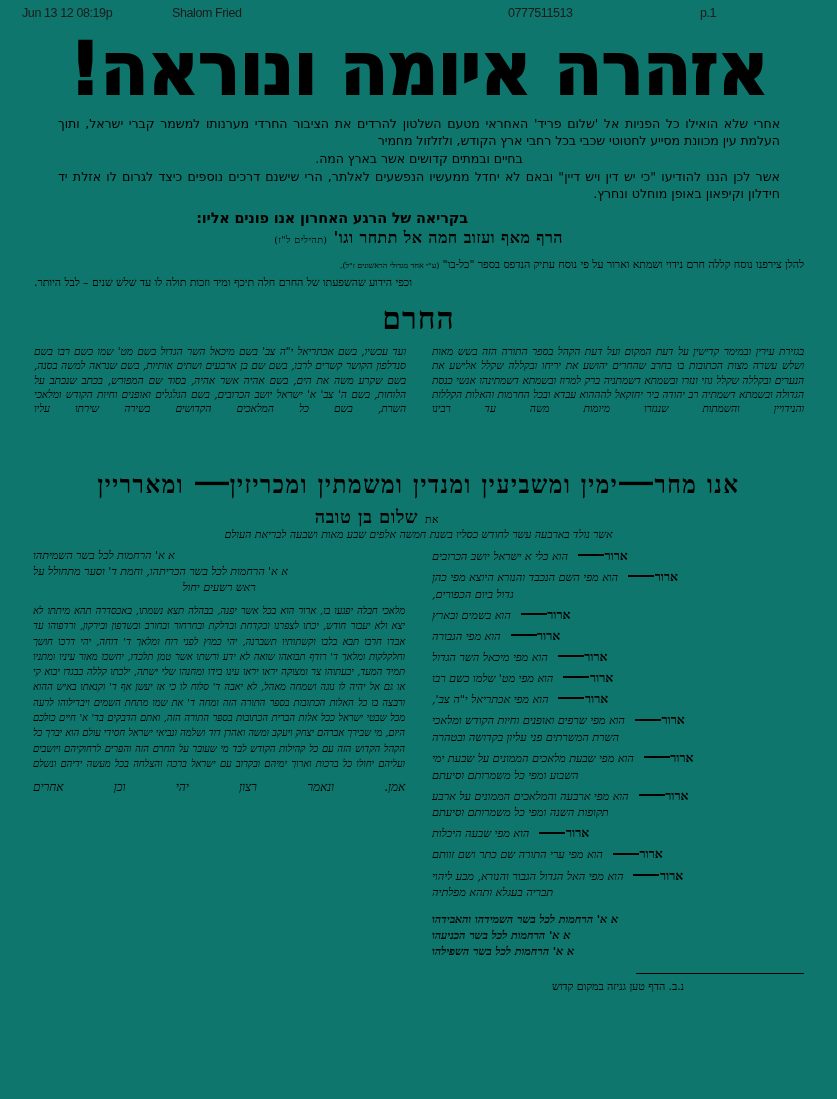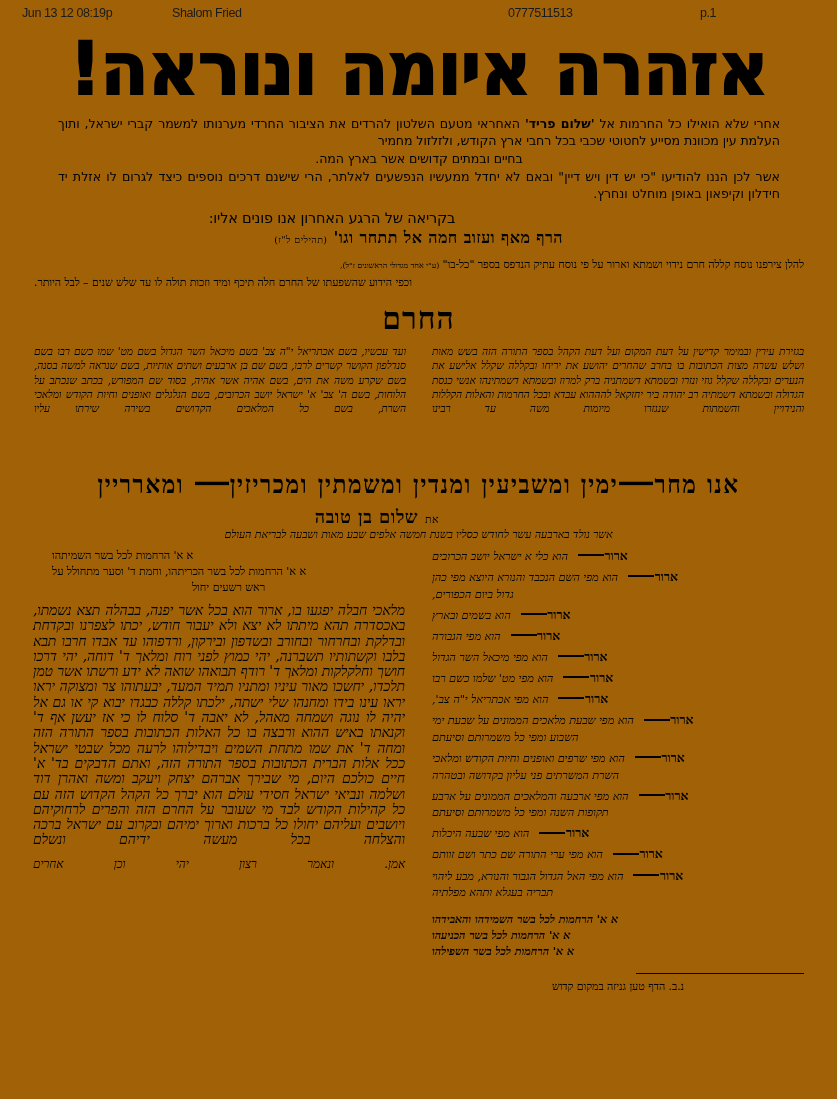--- a/index.html
+++ b/index.html
@@ -7,21 +7,21 @@
   body{
     width:837px;height:1099px;
     font-family:"DejaVu Sans","Liberation Sans",sans-serif;
     color:#000;
     overflow:hidden;
     position:relative;
   }
   .page{
     position:relative;
     width:837px;height:1099px;
-    background:#a16207;
+    background:#0f766e;
   }
 
   
   .fax-header{
     position:absolute;top:6px;left:0;width:837px;height:22px;
     font-family:"Liberation Sans",sans-serif;
     font-size:12.5px;
     letter-spacing:-0.4px;
     color:#1a1a1a;
   }
@@ -50,34 +50,34 @@
 
   
   .intro{
     position:absolute;top:115px;left:58px;width:722px;
     direction:rtl;text-align:justify;
     font-family:"DejaVu Sans",sans-serif;
     font-size:12.6px;
     line-height:17.4px;
     letter-spacing:-0.1px;
   }
-  .intro b{font-weight:bold;}
+  .intro b{font-weight:normal;}
   .intro .ctr{display:block;text-align:center;}
   .intro-2{
     position:absolute;top:168px;left:58px;width:722px;
     direction:rtl;text-align:justify;
     font-family:"DejaVu Sans",sans-serif;
     font-size:12.6px;line-height:17.4px;
   }
 
   .callout{
     position:absolute;top:210px;left:0;width:664px;
     direction:rtl;text-align:center;
     font-family:"DejaVu Sans",sans-serif;
-    font-weight:normal;font-size:14.5px;
+    font-weight:bold;font-size:14.5px;
     letter-spacing:-0.2px;
   }
   .verse{
     position:absolute;top:228px;left:0;width:837px;
     direction:rtl;text-align:center;
     font-family:"DejaVu Serif","Liberation Serif",serif;
     font-weight:bold;font-size:16px;
     letter-spacing:0.4px;
   }
   .verse .src{font-size:9.5px;font-weight:normal;}
@@ -207,30 +207,29 @@
     text-align:center;
     font-size:11px;
     font-family:"DejaVu Serif","Liberation Serif",serif;
     letter-spacing:-0.1px;
     direction:rtl;
   }
 
   
   .lc-amen{
     text-align:left;
-    font-size:11.2px;line-height:16px;
-    letter-spacing:-0.1px;
-    margin-left:19px;
+    font-size:11.2px;line-height:16px;font-style:italic;
+    letter-spacing:-0.1px;
   }
   .lc-amen .cont{display:block;text-align:center;}
   .lc-para{
     margin-top:7px;
     text-align:justify;
     text-align-last:justify;
-    font-size:14px;
+    font-size:10px;
     line-height:15.3px;
     letter-spacing:-0.15px;
     font-style:italic;
   }
   .lc-final{
     margin-top:9px;
     direction:rtl;
     display:flex;
     justify-content:space-between;
     font-size:12px;
@@ -247,21 +246,21 @@
   <div class="fax-header">
     <span class="fx-date">Jun 13 12 08:19p</span>
     <span class="fx-name">Shalom Fried</span>
     <span class="fx-num">0777511513</span>
     <span class="fx-page">p.1</span>
   </div>
 
   <div class="title-main">אזהרה איומה ונוראה!</div>
 
   <div class="intro">
-    <span>אחרי שלא הואילו כל החרמות אל </span><b>'שלום פריד'</b><span> האחראי מטעם השלטון להרדים את הציבור החרדי מערנותו</span>
+    <span>אחרי שלא הואילו כל הפניות אל </span><b>'שלום פריד'</b><span> האחראי מטעם השלטון להרדים את הציבור החרדי מערנותו</span>
     <span>למשמר קברי ישראל, ותוך העלמת עין מכוונת מסייע לחטוטי שכבי בכל רחבי ארץ הקודש, ולזלזול מחמיר</span>
     <span class="ctr">בחיים ובמתים קדושים אשר בארץ המה.</span>
   </div>
 
   <div class="intro-2">
     <span>אשר לכן הננו להודיעו "כי יש דין ויש דיין" ובאם לא יחדל ממעשיו הנפשעים לאלתר, הרי שישנם דרכים</span>
     <span>נוספים כיצד לגרום לו אזלת יד חידלון וקיפאון באופן מוחלט ונחרץ.</span>
   </div>
 
   <div class="callout">בקריאה של הרגע האחרון אנו פונים אליו:</div>
@@ -329,27 +328,27 @@
     <div class="arur-row">
       <span class="arur"><span>ארור</span><span class="dash"></span></span>
       <span class="body">הוא מפי מט' שלמו כשם רבו</span>
     </div>
     <div class="arur-row">
       <span class="arur"><span>ארור</span><span class="dash"></span></span>
       <span class="body">הוא מפי אכתריאל י"ה צב',</span>
     </div>
     <div class="arur-row">
       <span class="arur"><span>ארור</span><span class="dash"></span></span>
+      <span class="body">הוא מפי שרפים ואופנים וחיות הקודש ומלאכי</span>
+      <span class="cont">השרת המשרתים פני עליון בקדושה ובטהרה</span>
+    </div>
+    <div class="arur-row">
+      <span class="arur"><span>ארור</span><span class="dash"></span></span>
       <span class="body">הוא מפי שבעת מלאכים הממונים על שבעת ימי</span>
       <span class="cont">השבוע ומפי כל משמרותם וסיעתם</span>
-    </div>
-    <div class="arur-row">
-      <span class="arur"><span>ארור</span><span class="dash"></span></span>
-      <span class="body">הוא מפי שרפים ואופנים וחיות הקודש ומלאכי</span>
-      <span class="cont">השרת המשרתים פני עליון בקדושה ובטהרה</span>
     </div>
     <div class="arur-row">
       <span class="arur"><span>ארור</span><span class="dash"></span></span>
       <span class="body">הוא מפי ארבעה והמלאכים הממונים על ארבע</span>
       <span class="cont">תקופות השנה ומפי כל משמרותם וסיעתם</span>
     </div>
     <div class="arur-row">
       <span class="arur"><span>ארור</span><span class="dash"></span></span>
       <span class="body">הוא מפי שבעה היכלות</span>
     </div>

